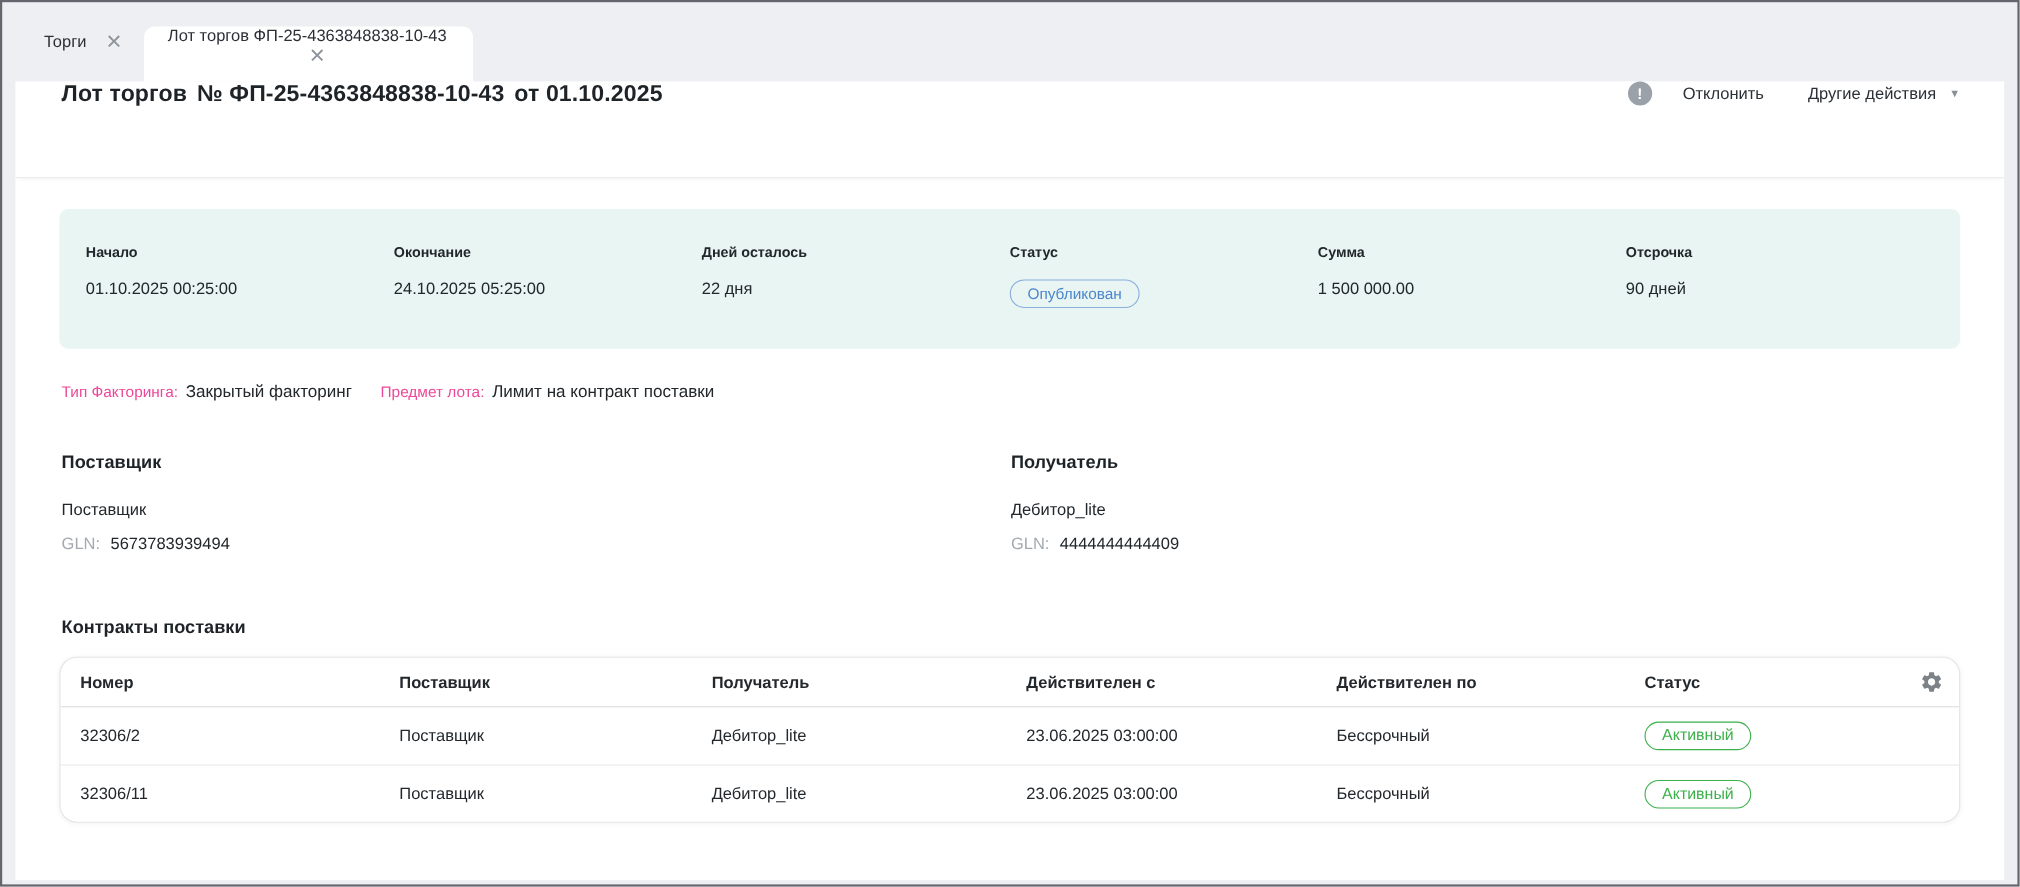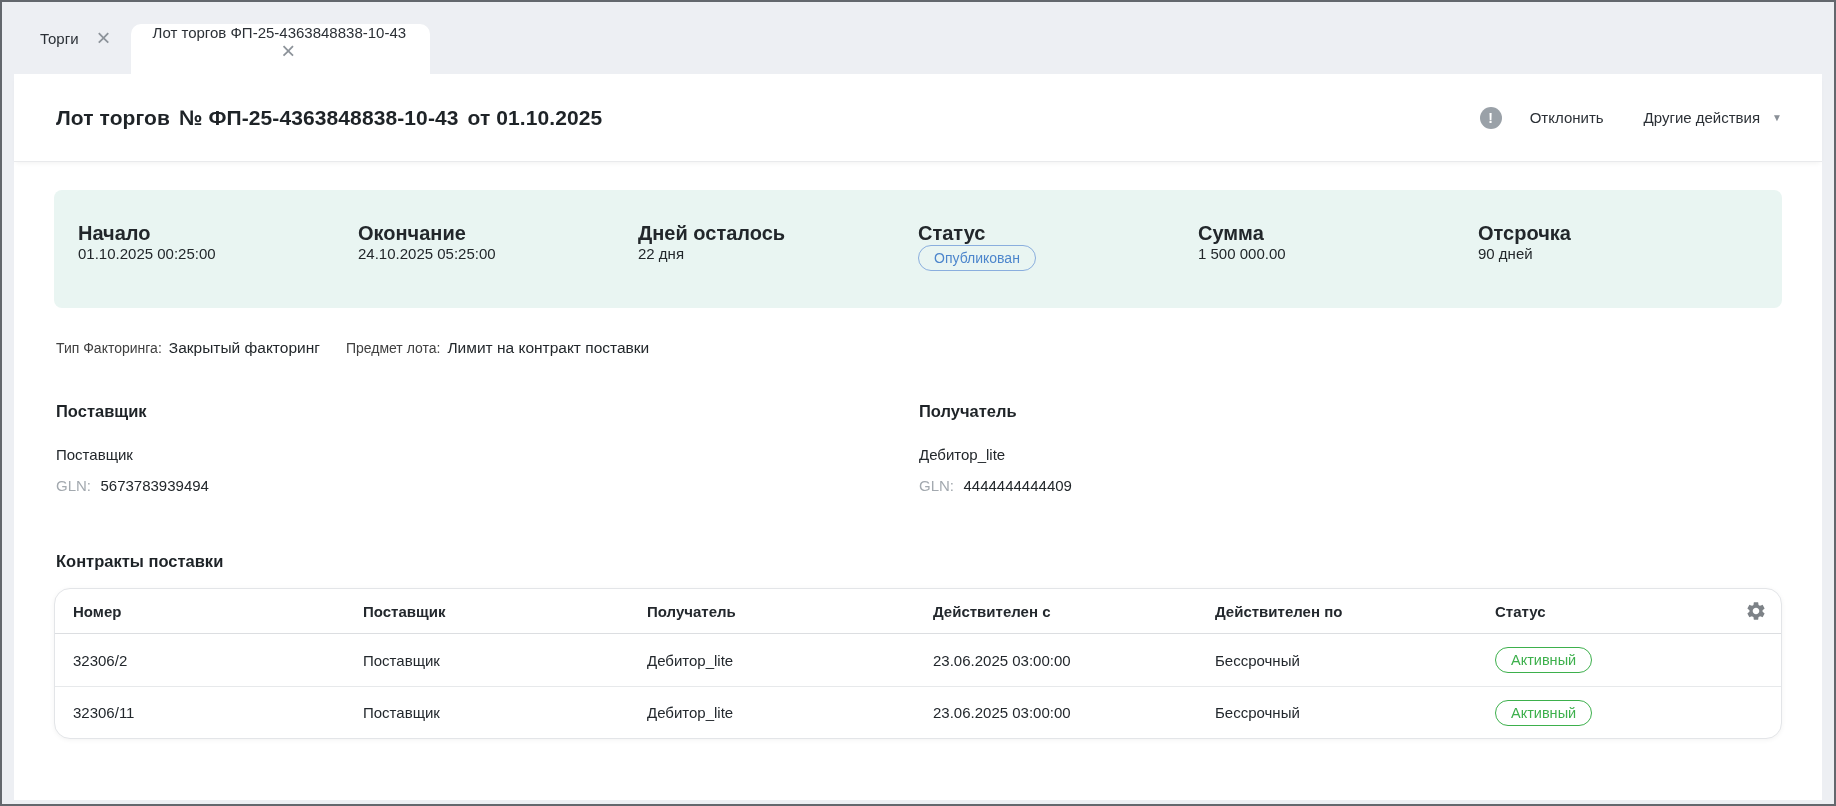--- a/index.html
+++ b/index.html
@@ -15,21 +15,21 @@
   .tabbar { height: 72px; display: flex; align-items: flex-end; padding-left: 12px; border-radius: 32px; }
   .tab { display: flex; align-items: center; font-size: 15px; color: #2b3036; cursor: default; }
   .tab-inactive { height: 72px; padding: 0 20px 0 26px; }
   .tab-active { height: 50px; background: #ffffff; border-radius: 10px 10px 0 0; padding: 0 24px 0 22px; flex-direction: column; }
   .tab-label { white-space: nowrap; }
   .tab-close { margin-left: 18px; font-size: 24px; line-height: 20px; color: #8d939a; font-weight: 400; cursor: pointer; }
   
   .card { background: #ffffff; margin: 0 12px; height: 726px; }
   
   .page-header {
-    display: flex; justify-content: space-between; align-items: center;
+    display: flex; justify-content: space-between; align-items: flex-start;
     height: 88px; padding: 0 40px 0 42px;
     border-bottom: 1px solid #e9eaec;
     box-shadow: 0 3px 5px -2px rgba(0,0,0,0.06);
   }
   .page-title { font-size: 21px; font-weight: 700; color: #1e2327; letter-spacing: 0.1px; }
   .page-title span { margin-right: 9px; }
   .header-actions { display: flex; align-items: center; font-size: 15px; font-weight: 500; color: #2b3036; }
   .excl-circle {
     width: 22px; height: 22px; border-radius: 50%; background: #9aa1a8;
     color: #fff; font-size: 14px; font-weight: 700;
@@ -40,30 +40,30 @@
   .caret { font-size: 10px; color: #8a9097; margin-left: 12px; }
   
   .summary-panel {
     margin: 28px 40px 0 40px;
     background: #e9f5f2;
     border-radius: 8px;
     padding: 32px 24px 37px 24px;
     display: grid;
     grid-template-columns: repeat(6, 1fr);
   }
-  .sum-label { font-size: 20px; font-weight: 700; color: #22272b; }
+  .sum-label { font-size: 13px; font-weight: 700; color: #22272b; margin-bottom: 17px; }
   .sum-value { font-size: 15px; color: #22272b; }
   .badge-blue {
     display: inline-block; padding: 4px 15px;
     border: 1px solid #8aaede; border-radius: 15px;
     color: #4d86cc; font-size: 14px; background: transparent;
   }
   
   .meta-row { margin: 31px 40px 0 42px; display: flex; align-items: baseline; }
-  .meta-label { color: #404040; font-size: 14px; }
+  .meta-label { color: #ec4899; font-size: 14px; }
   .meta-value { color: #22272b; font-size: 15.5px; margin-left: 7px; margin-right: 26px; }
   
   .parties { display: flex; margin: 45px 40px 0 42px; }
   .party { width: 50%; }
   .party-title { font-size: 16.5px; font-weight: 700; color: #1e2327; }
   .party-name { margin-top: 25px; font-size: 15px; color: #22272b; }
   .party-gln { margin-top: 14px; }
   .gln-label { font-size: 15px; color: #a3a9af; }
   .gln-value { font-size: 15px; color: #22272b; margin-left: 5px; }
   

